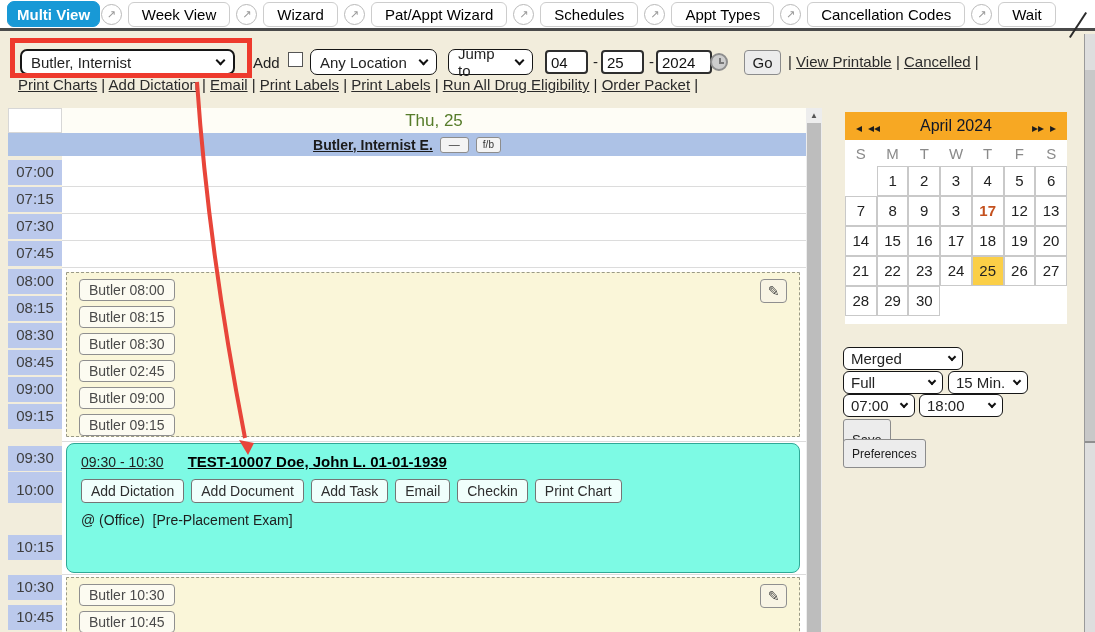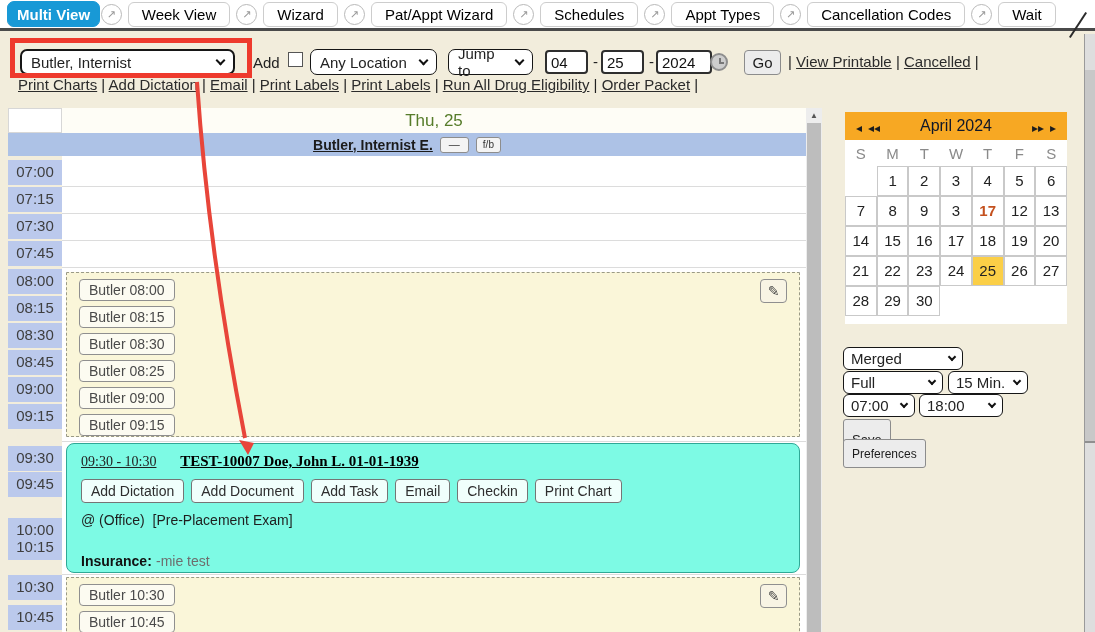--- a/index.html
+++ b/index.html
@@ -73,21 +73,21 @@
   .slot-block { position:absolute; left:66px; width:734px; background:var(--open-slot-bg,#FAF6D9);
                 border:1px dashed #9a9a86; border-radius:1px; padding:6px 0 0 12px; }
   .slot-btn { display:block; background:#fcfbf1; border:1px solid #8f8f8f; border-radius:4px;
               color:#4a4a4a; font:14px "Liberation Sans",sans-serif; padding:2px 9px; margin-bottom:5px; cursor:pointer; }
   .edit-btn { position:absolute; top:6px; right:12px; width:27px; height:24px; background:#f8f4e4;
               border:1px solid #8f8f8f; border-radius:4px; font-size:14px; color:#444;
               text-align:center; line-height:21px; cursor:pointer; }
   .appt { position:absolute; left:66px; top:443px; width:734px; height:130px;
           background:var(--appointment-bg,#7DFAE4); border:1px solid #2fa896; border-radius:8px;
           padding:9px 14px; }
-  .appt-l1 { margin-bottom:9px;font-family:Liberation Serif, serif; }
+  .appt-l1 { margin-bottom:9px; }
   .appt-time { font-size:14px; color:#222; text-decoration:underline; cursor:pointer; }
   .appt-patient { font-size:15px; font-weight:bold; color:#000; text-decoration:underline; margin-left:20px; cursor:pointer; }
   .appt-btns { display:flex; gap:7px; margin-bottom:9px; }
   .appt-btn { background:#f0fffc; border:1px solid #757575; border-radius:4px; color:#2e2e2e;
               font:14px "Liberation Sans",sans-serif; padding:3px 9px; cursor:pointer; }
   .appt-loc { font-size:14px; color:#1e1e1e; margin-bottom:24px; white-space:pre; }
   .appt-ins-l { font-size:14px; font-weight:bold; color:#111; }
   .appt-ins-v { font-size:14px; color:#6e6e6e; }
   
   .sbar { position:absolute; left:806px; top:108px; width:16px; height:524px; background:#ededed; }
@@ -199,29 +199,29 @@
     <div class="tcell" style="top: 214px;">07:30</div>
     <div class="tcell" style="top: 241px;">07:45</div>
     <div class="tcell" style="top: 269px;">08:00</div>
     <div class="tcell" style="top: 296px;">08:15</div>
     <div class="tcell" style="top: 323px;">08:30</div>
     <div class="tcell" style="top: 350px;">08:45</div>
     <div class="tcell" style="top: 377px;">09:00</div>
     <div class="tcell" style="top: 404px;">09:15</div>
     <div class="tcell" style="top: 446px;">09:30</div>
     <div class="tcell" style="top: 472px;">09:45</div>
-    <div class="tcell" style="top: 478px; margin-top: 40px;">10:00</div>
+    <div class="tcell" style="top: 478px;">10:00</div>
     <div class="tcell" style="top: 535px;">10:15</div>
     <div class="tcell" style="top: 575px;">10:30</div>
     <div class="tcell" style="top: 605px;">10:45</div>
     <div class="slot-block" style="top: 272px; height: 165px;">
       <button class="slot-btn">Butler 08:00</button>
       <button class="slot-btn">Butler 08:15</button>
       <button class="slot-btn">Butler 08:30</button>
-      <button class="slot-btn">Butler 08:25</button>
+      <button class="slot-btn">Butler 02:45</button>
       <button class="slot-btn">Butler 09:00</button>
       <button class="slot-btn">Butler 09:15</button>
       <button class="edit-btn">✎</button>
     </div>
     <div class="slot-block" style="top: 577px; height: 90px;">
       <button class="slot-btn">Butler 10:30</button>
       <button class="slot-btn">Butler 10:45</button>
       <button class="edit-btn">✎</button>
     </div>
   </div>
@@ -233,24 +233,20 @@
   </div>
   <div class="appt-btns" id="apptbtns">
       <button class="appt-btn">Add Dictation</button>
       <button class="appt-btn">Add Document</button>
       <button class="appt-btn">Add Task</button>
       <button class="appt-btn">Email</button>
       <button class="appt-btn">Checkin</button>
       <button class="appt-btn">Print Chart</button>
     </div>
   <div class="appt-loc">@ (Office)  [Pre-Placement Exam]</div>
-  <div>
-    <span class="appt-ins-l">Insurance:</span>
-    <span class="appt-ins-v"> -mie test</span>
-  </div>
 </div>
 
 <div class="sbar">
   <div class="sbar-up">▲</div>
   <div class="sbar-thumb"></div>
 </div>
 
 <div class="cal">
   <div class="cal-head">
     <span id="calnavl"><span class="cal-nav">◂</span><span class="cal-nav">◂◂</span></span>

